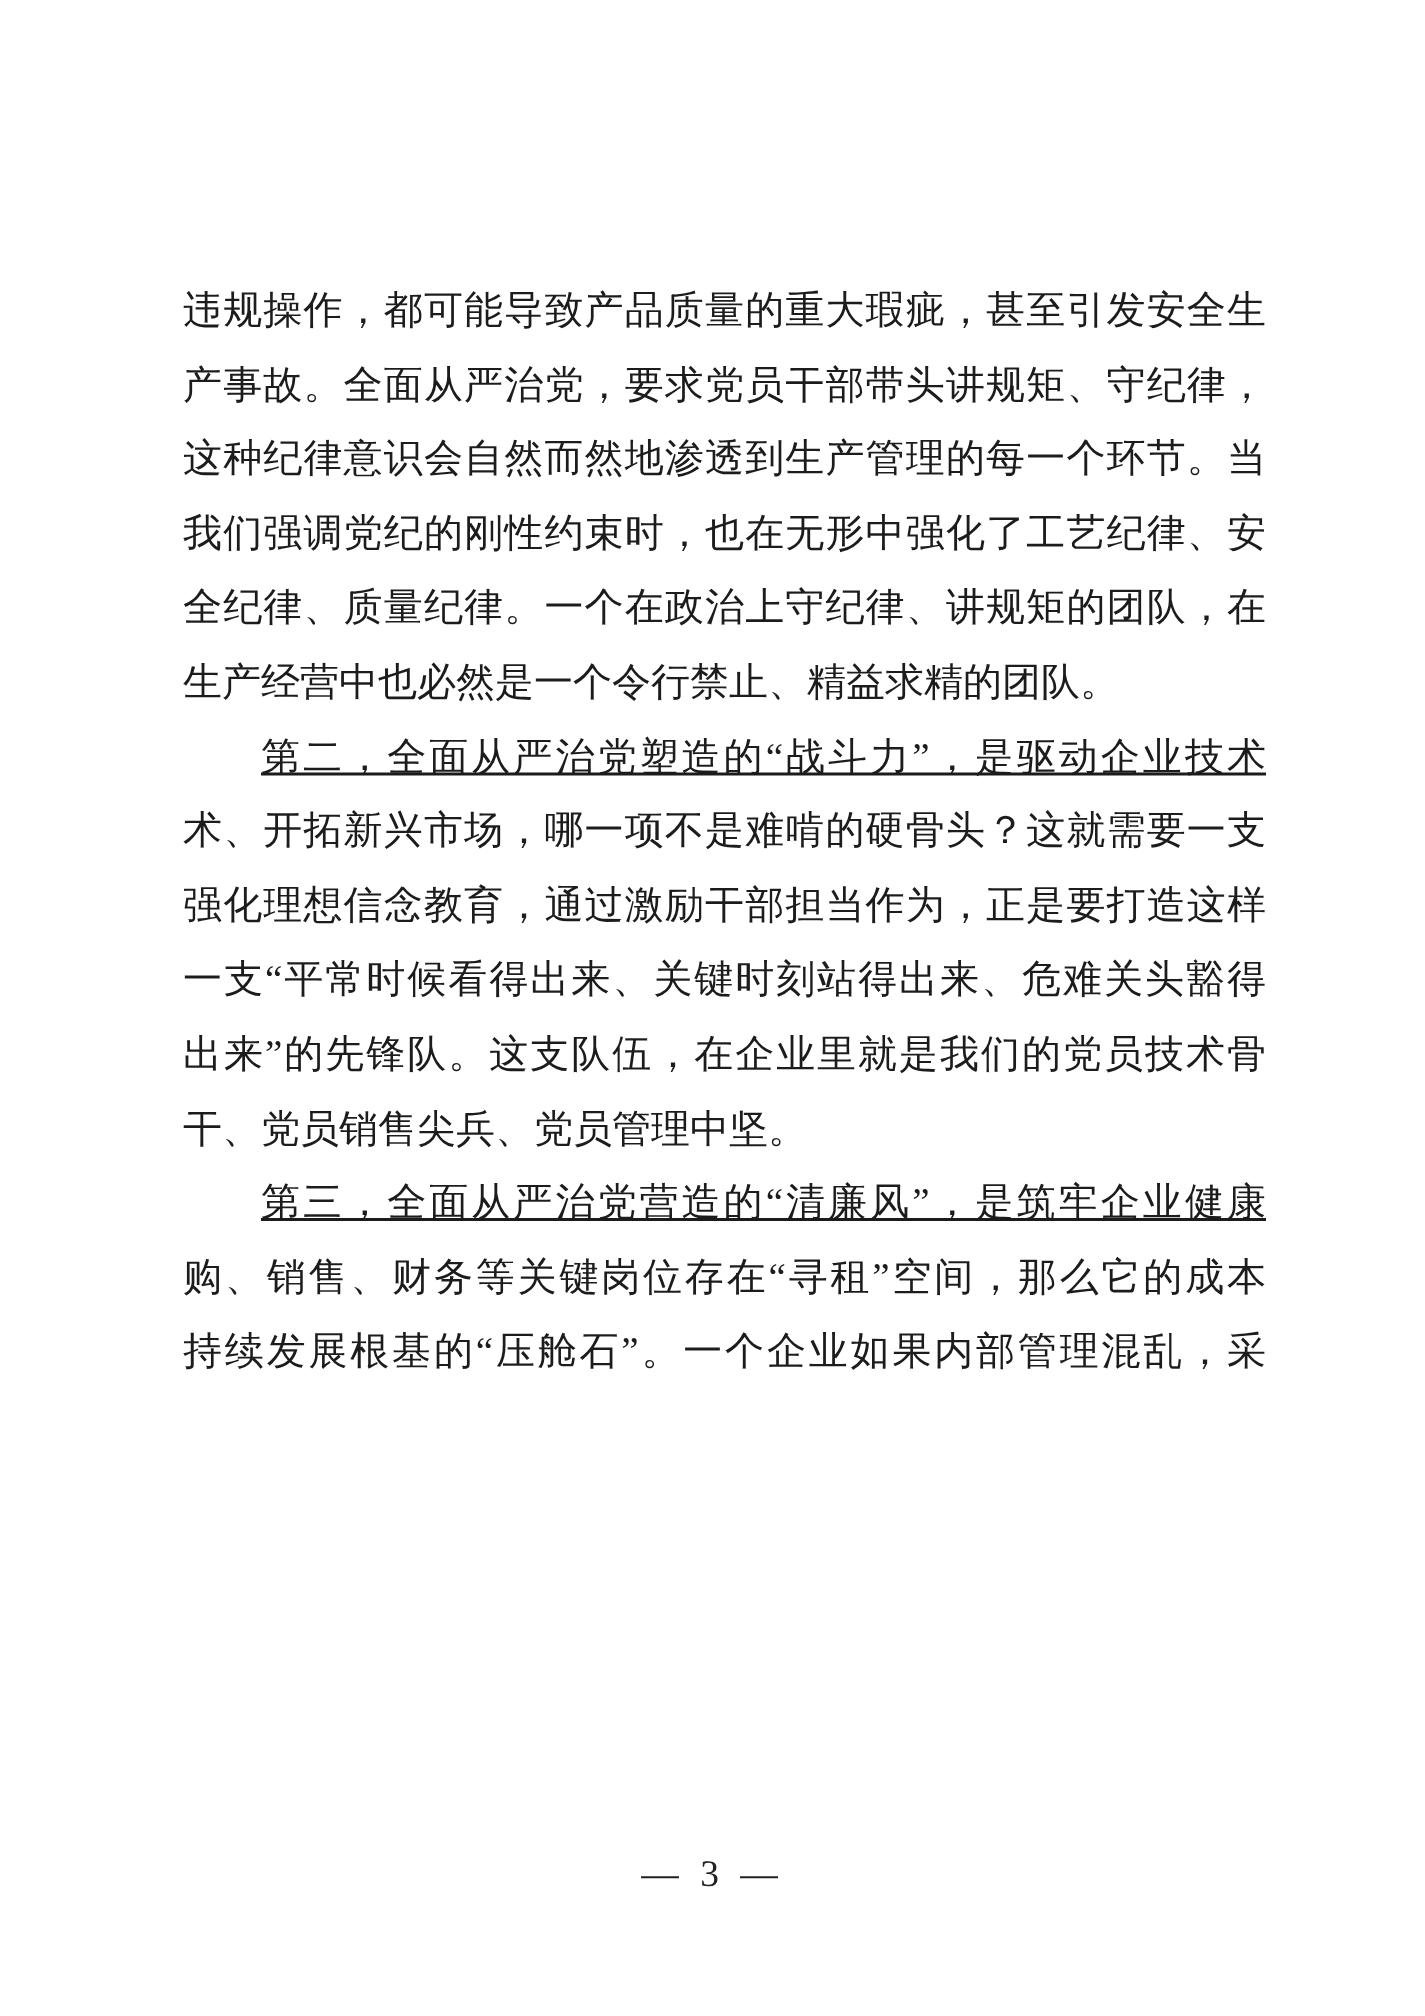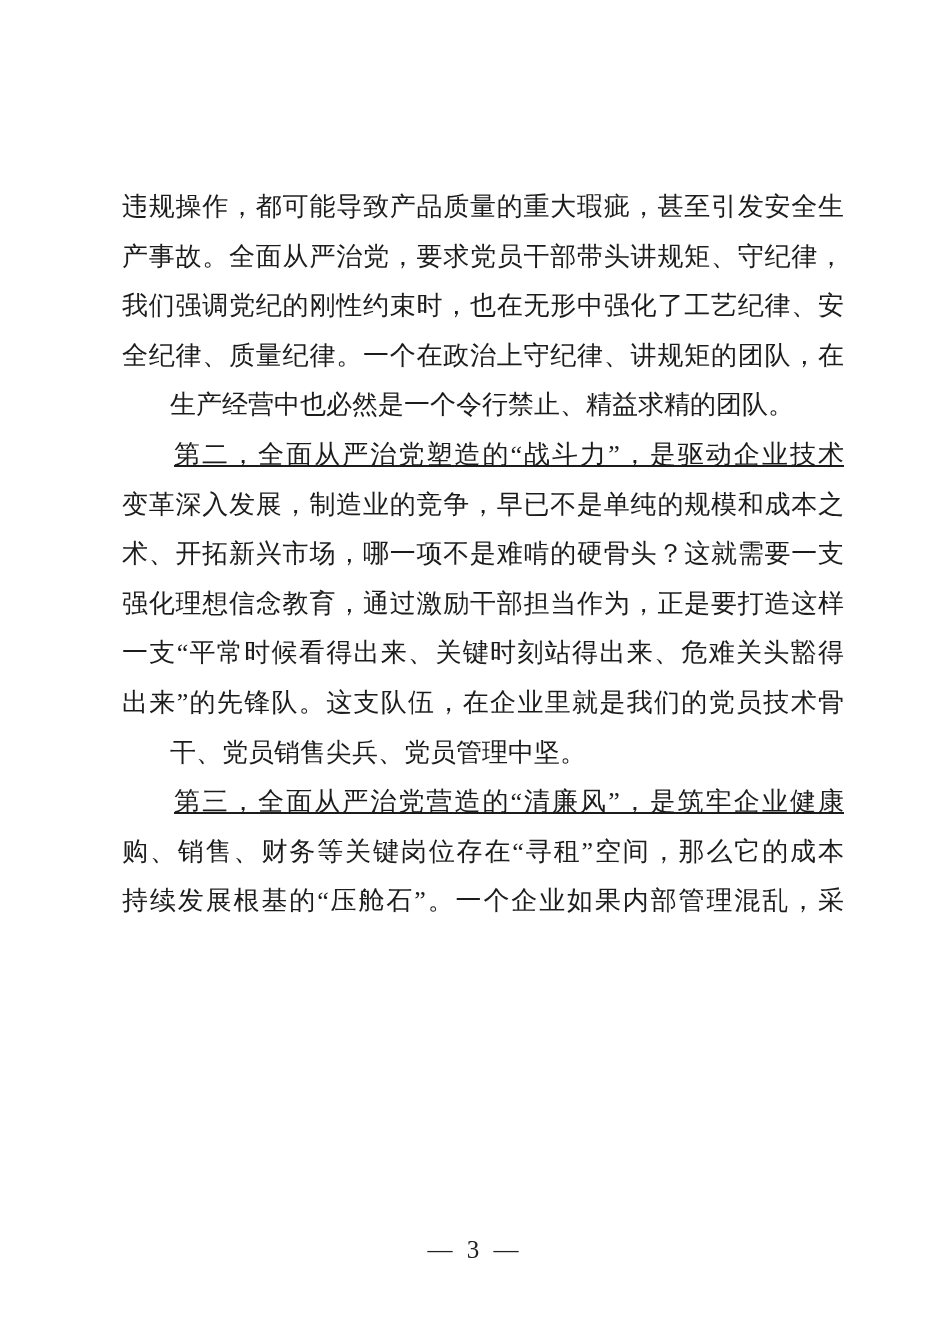--- a/index.html
+++ b/index.html
@@ -27,21 +27,20 @@
     height: 49.6px;
     color: #1c1c1c;
     text-align: justify;
     text-align-last: justify;
     text-justify: inter-character;
     overflow: hidden;
     font-family: "Liberation Serif", serif;
   }
   .doc-line.endline {
     text-align-last: left;
-    margin-left: 48px;
   }
   .doc-line.indent {
     text-indent: 52px;
     text-decoration: underline;
   }
   .footer {
     position: absolute;
     left: 0;
     top: 1233px;
     width: 100%;
@@ -54,25 +53,25 @@
   }
 </style>
 </head>
 <body>
 
 <div class="page">
   <div class="doc-body">
 
   <div class="doc-line">违规操作，都可能导致产品质量的重大瑕疵，甚至引发安全生</div>
       <div class="doc-line">产事故。全面从严治党，要求党员干部带头讲规矩、守纪律，</div>
+      <div class="doc-line">这种纪律意识会自然而然地渗透到生产管理的每一个环节。当</div>
       <div class="doc-line">我们强调党纪的刚性约束时，也在无形中强化了工艺纪律、安</div>
       <div class="doc-line">全纪律、质量纪律。一个在政治上守纪律、讲规矩的团队，在</div>
       <div class="doc-line endline">生产经营中也必然是一个令行禁止、精益求精的团队。</div>
       <div class="doc-line indent">第二，全面从严治党塑造的“战斗力”，是驱动企业技术</div>
-      <div class="doc-line">变革深入发展，制造业的竞争，早已不是单纯的规模和成本之</div>
       <div class="doc-line">术、开拓新兴市场，哪一项不是难啃的硬骨头？这就需要一支</div>
       <div class="doc-line">强化理想信念教育，通过激励干部担当作为，正是要打造这样</div>
       <div class="doc-line">一支“平常时候看得出来、关键时刻站得出来、危难关头豁得</div>
       <div class="doc-line">出来”的先锋队。这支队伍，在企业里就是我们的党员技术骨</div>
       <div class="doc-line endline">干、党员销售尖兵、党员管理中坚。</div>
       <div class="doc-line indent">第三，全面从严治党营造的“清廉风”，是筑牢企业健康</div>
       <div class="doc-line">购、销售、财务等关键岗位存在“寻租”空间，那么它的成本</div>
       <div class="doc-line">持续发展根基的“压舱石”。一个企业如果内部管理混乱，采</div>
     </div>
   <div class="footer">— 3 —</div>

